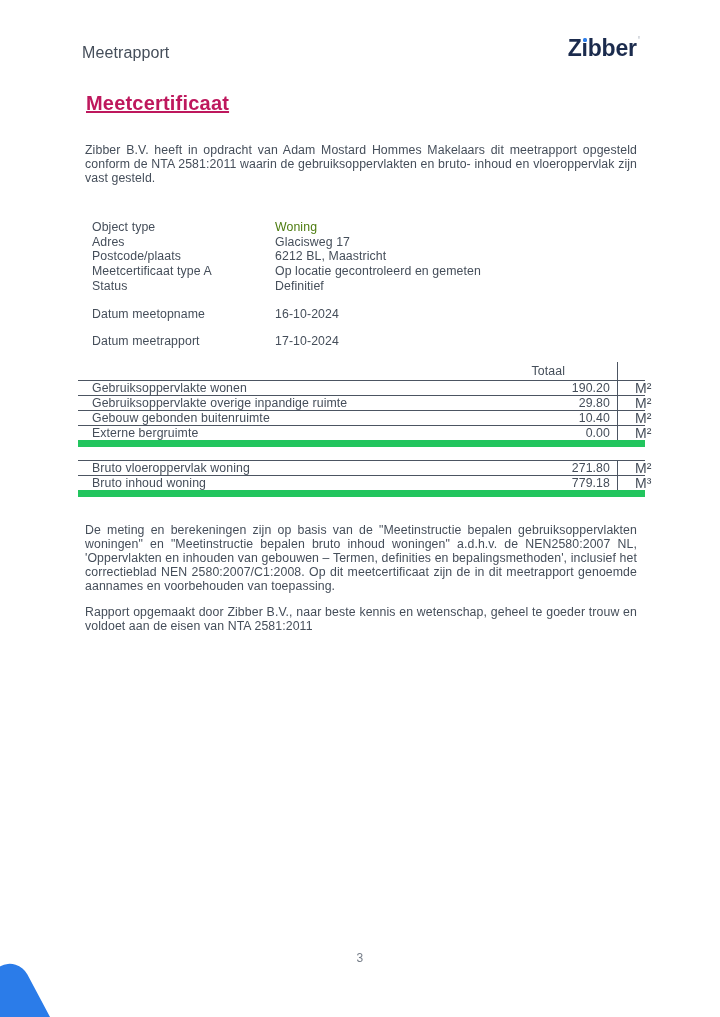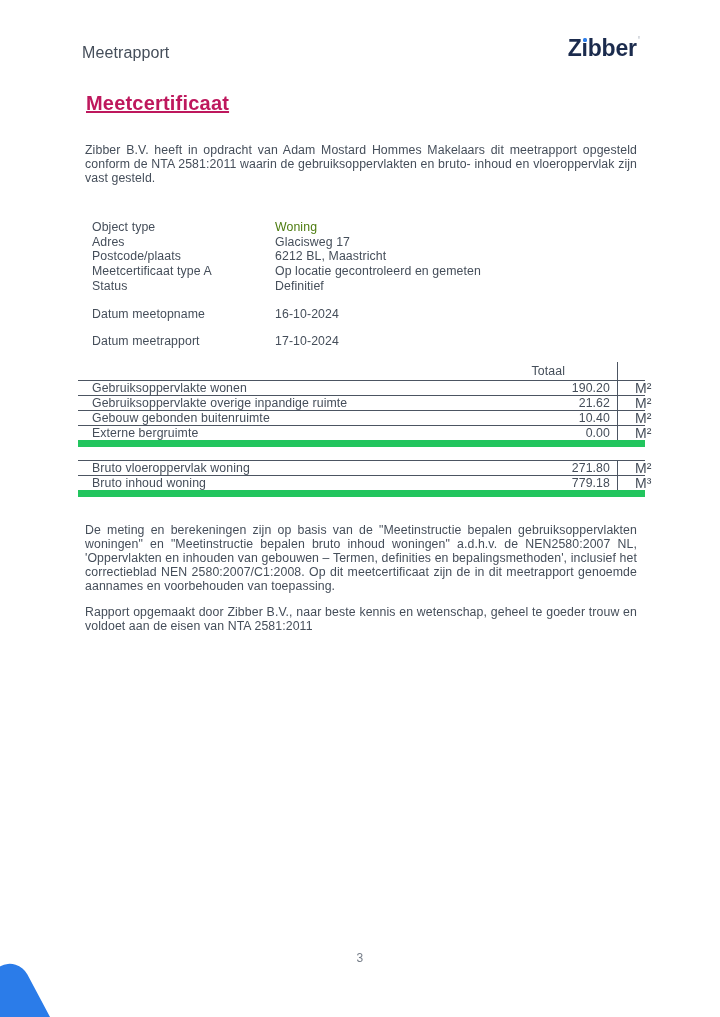--- a/index.html
+++ b/index.html
@@ -108,21 +108,21 @@
   <div class="tbody">
 
       <div class="trow">
         <span class="tlabel">Gebruiksoppervlakte wonen</span>
         <span class="tvalue">190.20</span>
         <span class="tunit">M²</span>
       </div>
 
       <div class="trow">
         <span class="tlabel">Gebruiksoppervlakte overige inpandige ruimte</span>
-        <span class="tvalue">21.62</span>
+        <span class="tvalue">29.80</span>
         <span class="tunit">M²</span>
       </div>
 
       <div class="trow">
         <span class="tlabel">Gebouw gebonden buitenruimte</span>
         <span class="tvalue">10.40</span>
         <span class="tunit">M²</span>
       </div>
 
       <div class="trow">

